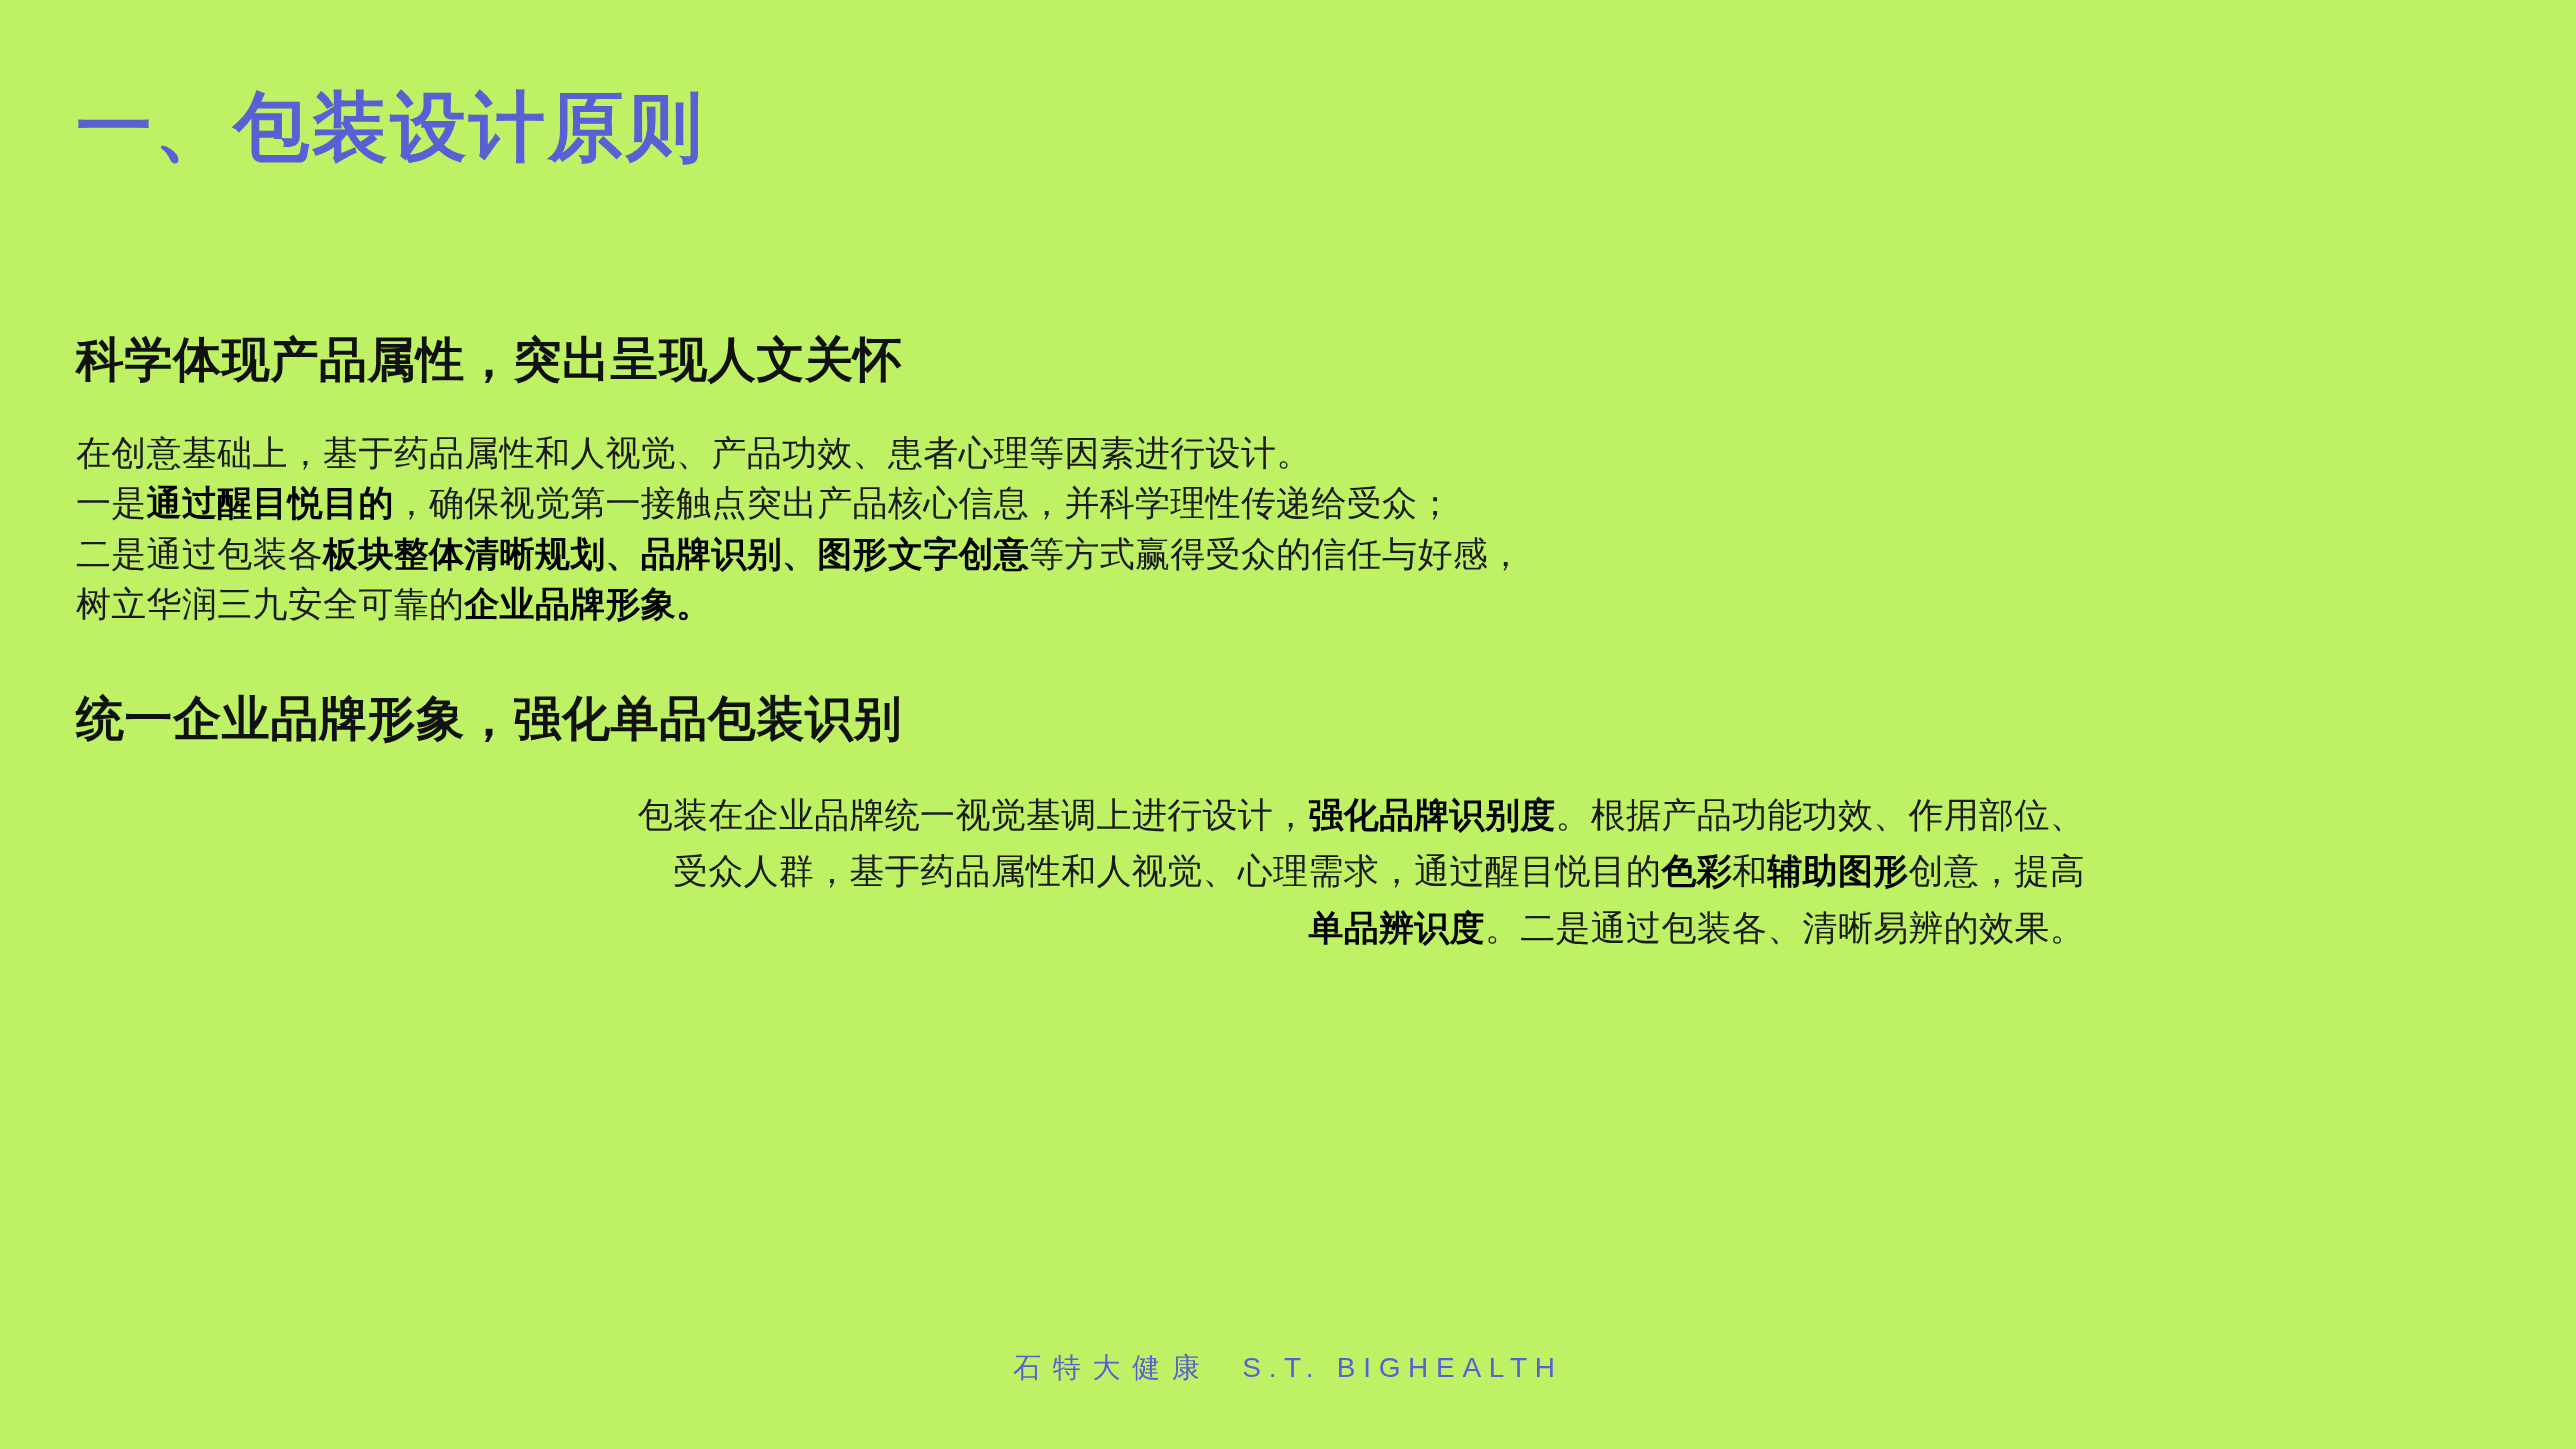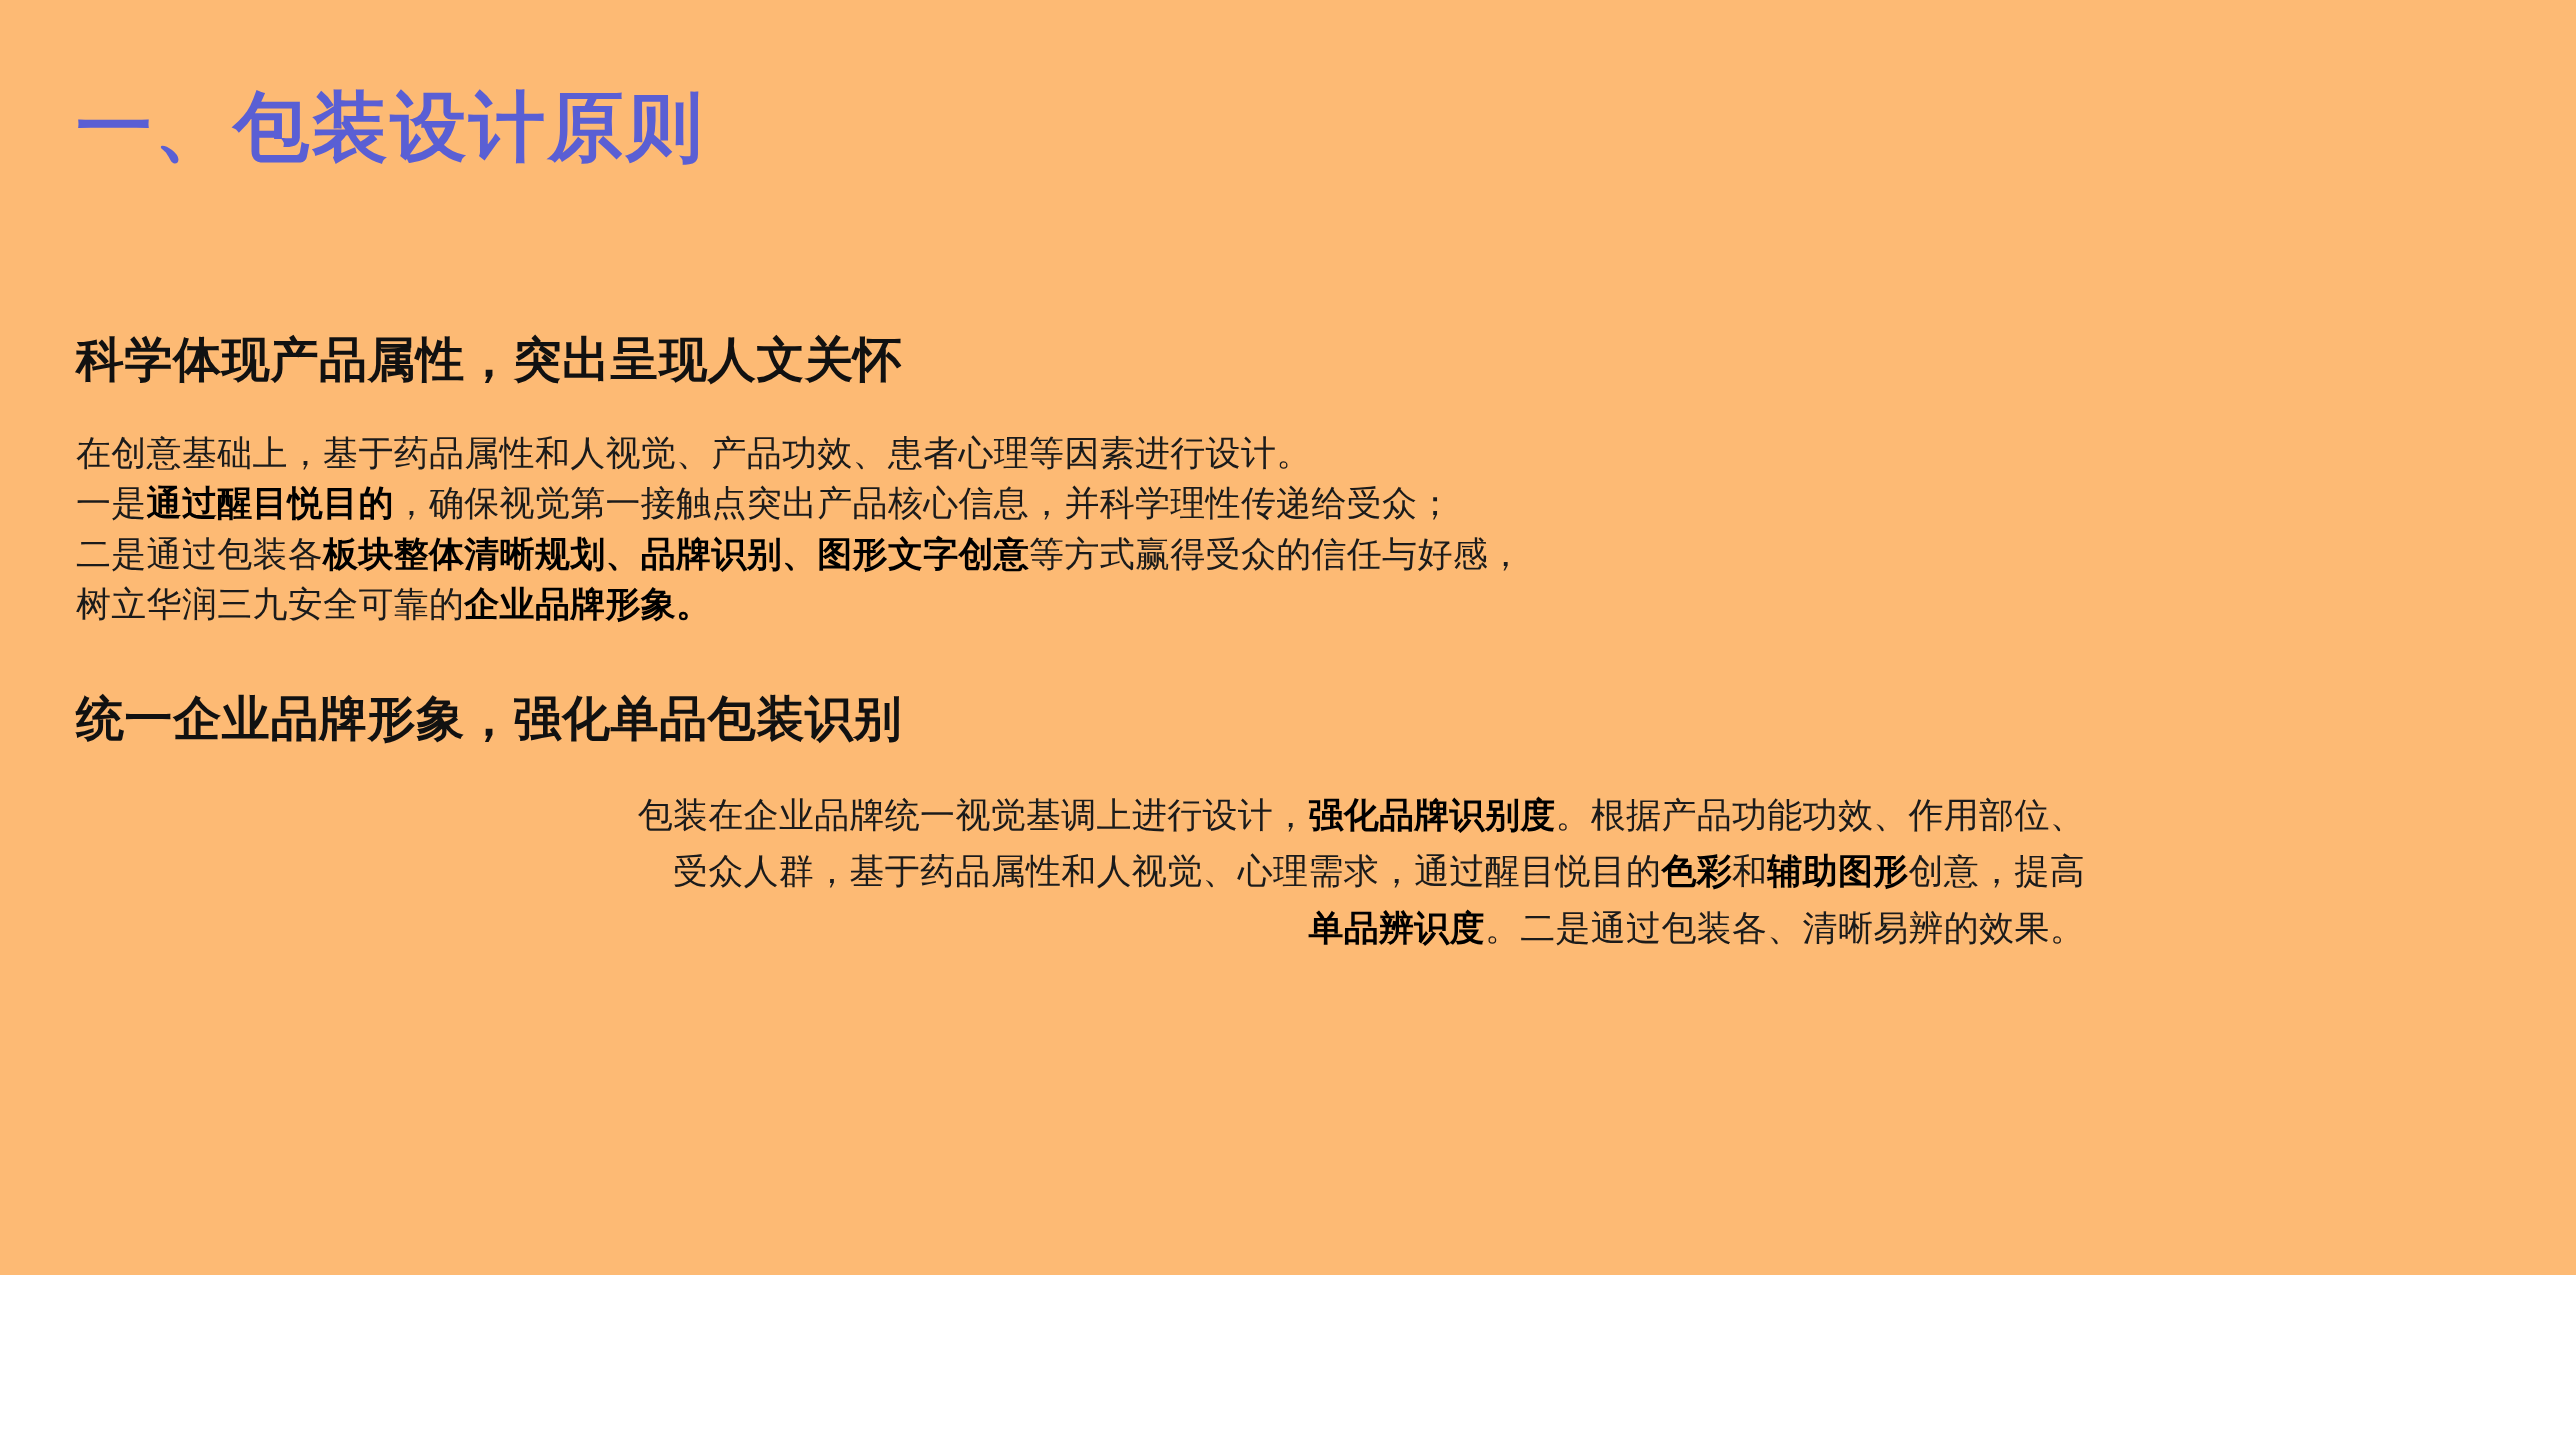--- a/index.html
+++ b/index.html
@@ -10,22 +10,22 @@
   body {
     width: 2576px;
     height: 1449px;
     font-family: "Liberation Sans", sans-serif;
     color: #1c1c1c;
     overflow: hidden;
   }
   .slide {
     position: relative;
     width: 2576px;
-    height: 1275px;
-    background: #fdba74;
+    height: 1449px;
+    background: #bef264;
     box-sizing: border-box;
   }
   .slide-title {
     position: absolute;
     left: 76px;
     top: 77px;
     font-size: 76px;
     font-weight: bold;
     letter-spacing: 2.6px;
     color: #5a5fd4;
@@ -111,15 +111,18 @@
       <h2 class="section-heading">统一企业品牌形象，强化单品包装识别</h2>
       <p class="para">
         <span class="line"><span>包装在企业品牌统一视觉基调上进行设计，</span><b>强化品牌识别度</b><span>。根据产品功能功效、作用部位、</span></span>
         <span class="line"><span>受众人群，基于药品属性和人视觉、心理需求，通过醒目悦目的</span><b>色彩</b><span>和</span><b>辅助图形</b><span>创意，提高</span></span>
         <span class="line"><b>单品辨识度</b><span>。二是通过包装各、清晰易辨的效果。</span></span>
       </p>
     </div>
 
   </div>
 
+  <div class="footer">
+    <span class="cn">石特大健康</span><span class="en">S.T. BIGHEALTH</span>
+  </div>
 
 </div>
 
 
 </body></html>

